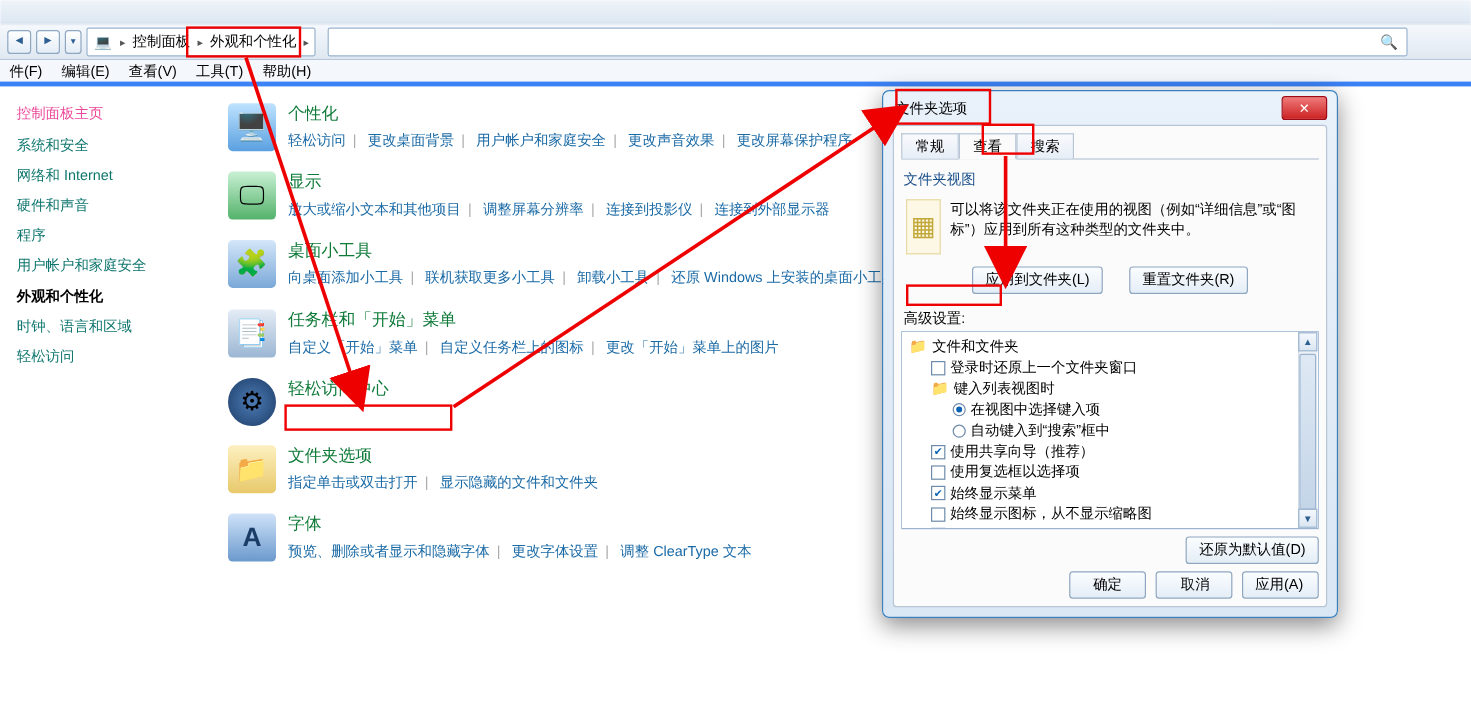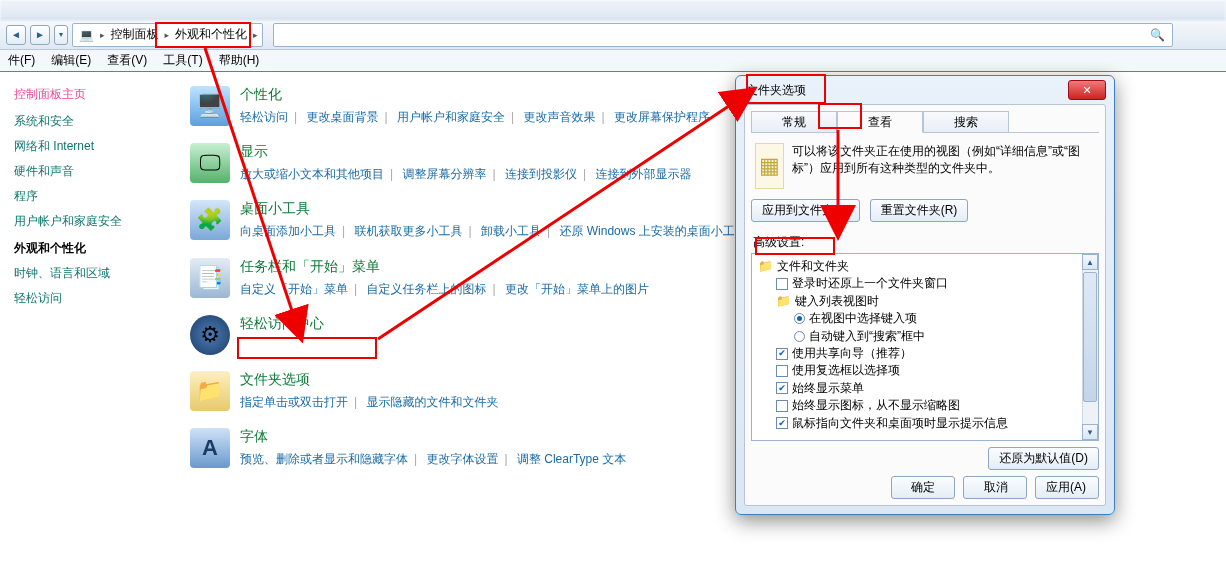--- a/index.html
+++ b/index.html
@@ -14,21 +14,21 @@
     .nav-dd { width: 14px; height: 20px; border: 1px solid #8fa8c2; border-radius: 3px; background: linear-gradient(#fff,#e4edf6); display:flex; align-items:center; justify-content:center; font-size:8px; color:#2b5e91; cursor:pointer; }
     .crumb-box { flex:0 0 auto; display:flex; align-items:center; height:24px; border:1px solid #9ab4d0; background:#fff; border-radius:2px; padding:0 2px; }
     .crumb-item { font-size:12px; color:#000; padding:0 4px; display:flex; align-items:center; gap:2px; cursor:pointer; }
     .crumb-arrow { font-size:9px; color:#555; padding:0 2px; }
     .search-box { flex:1; max-width:900px; height:24px; border:1px solid #9ab4d0; background:#fff; margin-left:6px; border-radius:2px; display:flex; align-items:center; padding:0 6px; color:#888; font-size:12px; }
     .search-icon { font-size:12px; color:#5a8bbd; margin-left:auto; }
 
     .red-box { border:2px solid #e00; position:absolute; pointer-events:none; z-index:50; }
 
     
-    .menu-bar { height: 22px; background:#f4f7fb; border-bottom:1px solid #3b82f6; display:flex; align-items:center; padding:0 8px; gap:16px; }
+    .menu-bar { height: 22px; background:#f4f7fb; border-bottom:4px solid #3b82f6; display:flex; align-items:center; padding:0 8px; gap:16px; }
     .menu-item { font-size:12px; color:#000; cursor:pointer; }
 
     
     .main-row { display:flex; height:calc(588px - 20px - 30px - 22px); }
     .sidebar { width:180px; padding:14px 14px; border-right:none; }
     .sb-head { font-size:12px; color:#ec4899; margin-bottom:10px; cursor:pointer; }
     .sb-link { display:block; font-size:12px; color:#0f766e; margin:8px 0; cursor:pointer; }
     .sb-curr { font-size:12px; font-weight:bold; color:#000; margin:8px 0; }
 
     .content { flex:1; padding:14px 10px; position:relative; }
@@ -40,29 +40,29 @@
     .cat-links i.sep { color:#aaa; font-style:normal; margin:0 6px; }
 
     
     .dlg { position:absolute; left:735px; top:75px; width:380px; height:440px; border:1px solid #3b80bd; border-radius:6px; box-shadow:0 6px 20px rgba(0,0,0,0.45); background:linear-gradient(#e9f1fa,#d9e6f4); z-index:30; }
     .dlg-titlebar { height:28px; display:flex; align-items:center; padding:0 8px 0 10px; font-size:12px; color:#000; }
     .dlg-title { flex:1; }
     .dlg-close { width:38px; height:20px; background:linear-gradient(#f07a7a,#c22); border:1px solid #a00914; border-radius:3px; color:#fff; display:flex; align-items:center; justify-content:center; font-size:11px; cursor:pointer; }
     .dlg-body { margin:0 8px 8px 8px; background:#fbfbfb; border:1px solid #b7c5d6; border-radius:3px; height:calc(100% - 36px); padding:6px; display:flex; flex-direction:column; position:relative; }
 
     .tabs { display:flex; gap:0; border-bottom:1px solid #b7c5d6; margin-bottom:6px; height:22px; }
-    .tab { font-size:12px; padding:2px 30px; border:1px solid #b7c5d6; border-bottom:none; background:linear-gradient(#f8fafd,#e7eef7); cursor:pointer; position:relative; }
+    .tab { font-size:12px; padding:2px 11px; border:1px solid #b7c5d6; border-bottom:none; background:linear-gradient(#f8fafd,#e7eef7); cursor:pointer; position:relative; }
     .tab.active { background:#fbfbfb; border-bottom:1px solid #fbfbfb; margin-bottom:-1px; }
 
     .group-title { font-size:12px; color:#1a4f8a; margin:2px 0 4px 2px; }
     .fv-row { display:flex; gap:8px; padding:4px; }
     .fv-icon { width:46px; height:46px; background:#fdf8e6; border:1px solid #e7d9a3; display:flex; align-items:center; justify-content:center; font-size:22px; color:#c2a839; }
     .fv-text { font-size:12px; color:#000; line-height:1.45; }
 
-    .fv-btns { display:flex; gap:10px; margin:6px 0 8px; }
+    .fv-btns { display:flex; gap:22px; justify-content:center; margin:6px 0 8px; }
     .btn { font-size:12px; padding:2px 10px; border:1px solid #8ea6c0; border-radius:3px; background:linear-gradient(#fafdff,#e4edf6); cursor:pointer; }
 
     .adv-label { font-size:12px; color:#000; margin:4px 0 2px 2px; }
     .adv-box { flex:1; border:1px solid #9ab4d0; background:#fff; overflow:auto; font-size:12px; padding:4px 6px; position:relative; }
     .tree-line { display:flex; align-items:center; gap:4px; line-height:1.45; white-space:nowrap; }
     .tree-line.l1 { padding-left:0; }
     .tree-line.l2 { padding-left:18px; }
     .tree-line.l3 { padding-left:36px; }
     .chk { width:12px; height:12px; border:1px solid #6f8bab; display:inline-flex; align-items:center; justify-content:center; font-size:9px; color:#0a63b5; background:#fff; }
     .chk.checked::after { content:"✔"; }
@@ -222,20 +222,21 @@
     <span class="dlg-title">文件夹选项</span>
     <span class="dlg-close">✕</span>
   </div>
   <div class="dlg-body">
     <div class="tabs">
       <div class="tab">常规</div>
       <div class="tab active">查看</div>
       <div class="tab">搜索</div>
     </div>
 
+    <div class="group-title">文件夹视图</div>
     <div class="fv-row">
       <div class="fv-icon">▦</div>
       <div class="fv-text">可以将该文件夹正在使用的视图（例如“详细信息”或“图标”）应用到所有这种类型的文件夹中。</div>
     </div>
     <div class="fv-btns">
       <div class="btn">应用到文件夹(L)</div>
       <div class="btn">重置文件夹(R)</div>
     </div>
 
     <div class="adv-label">高级设置:</div>

